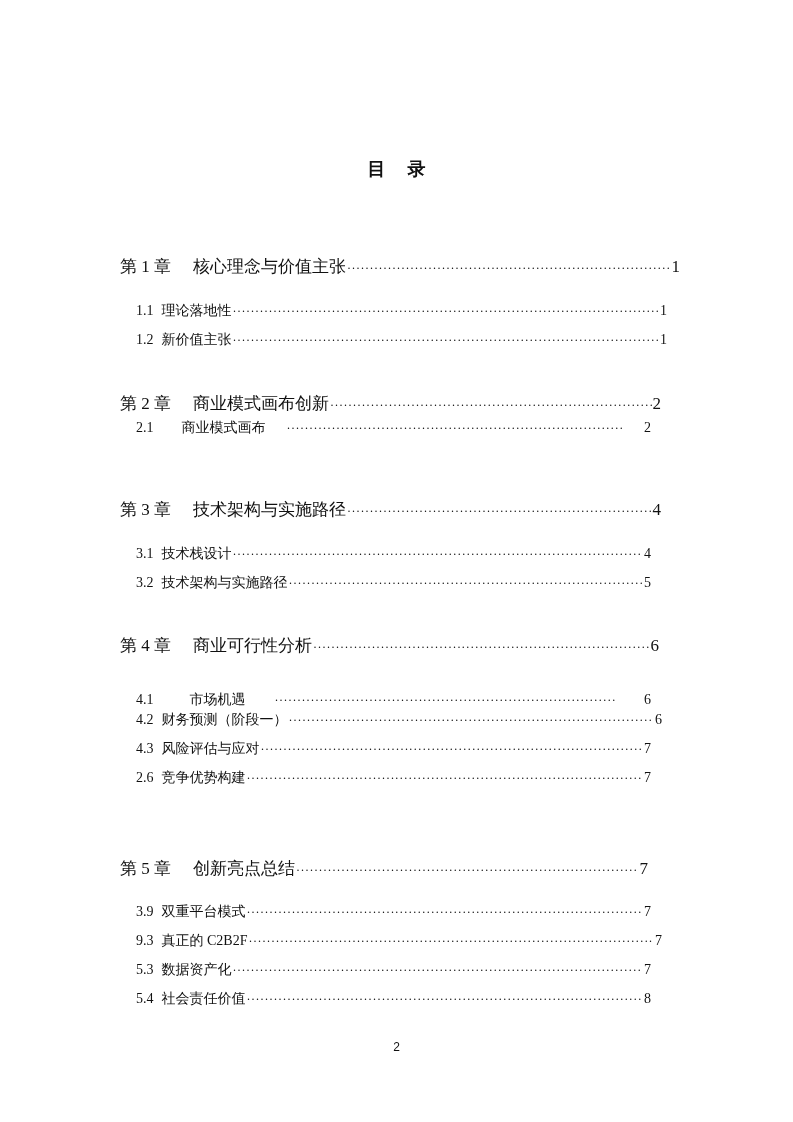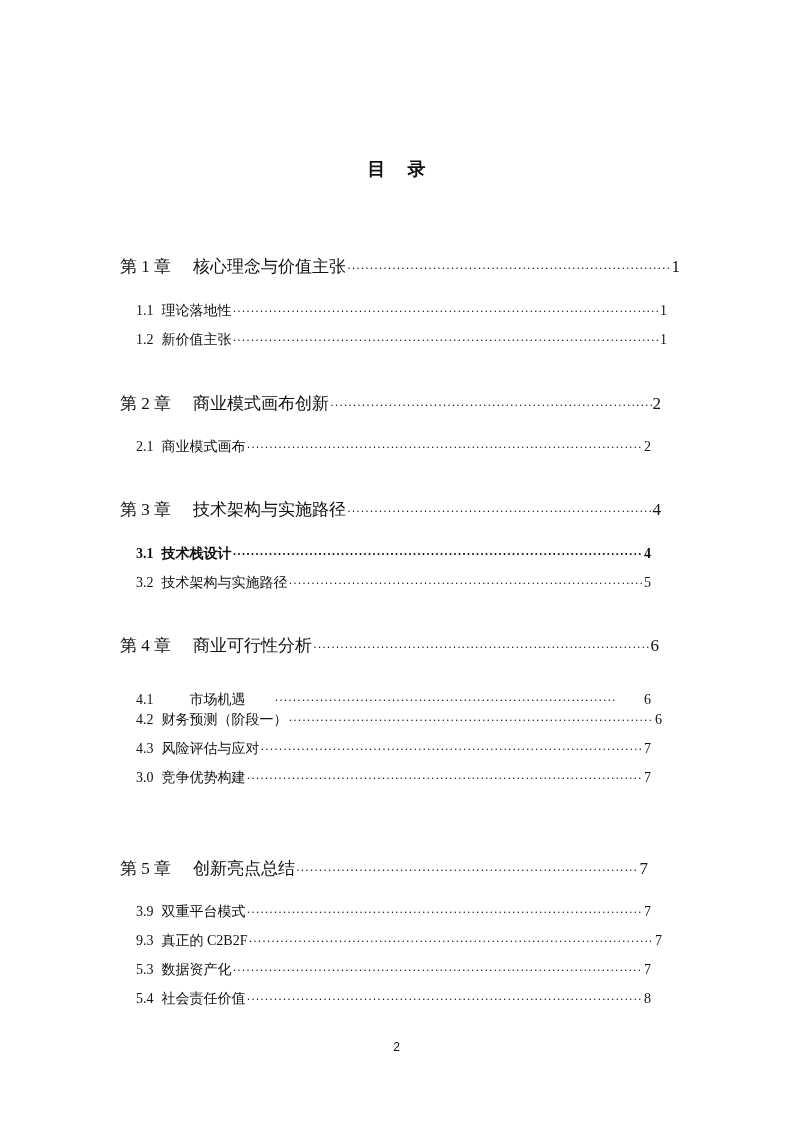--- a/index.html
+++ b/index.html
@@ -46,33 +46,33 @@
       <span class="label">新价值主张</span>
       <span class="dots"></span>
       <span class="page">1</span>
     </div>
     <div class="row chap" style="top: 392px; width: 541px;">
       <span class="num">第 2 章</span>
       <span class="label">商业模式画布创新</span>
       <span class="dots"></span>
       <span class="page">2</span>
     </div>
-    <div class="row sec" style="top: 431px; width: 515px;">
+    <div class="row sec" style="top: 412px; width: 515px; gap: 20px;">
       <span class="num">2.1</span>
       <span class="label">商业模式画布</span>
       <span class="dots"></span>
       <span class="page">2</span>
     </div>
     <div class="row chap" style="top: 498px; width: 541px;">
       <span class="num">第 3 章</span>
       <span class="label">技术架构与实施路径</span>
       <span class="dots"></span>
       <span class="page">4</span>
     </div>
-    <div class="row sec" style="top: 538px; width: 515px; font-weight: bold;">
+    <div class="row sec" style="top: 538px; width: 515px;">
       <span class="num">3.1</span>
       <span class="label">技术栈设计</span>
       <span class="dots"></span>
       <span class="page">4</span>
     </div>
     <div class="row sec" style="top: 567px; width: 515px;">
       <span class="num">3.2</span>
       <span class="label">技术架构与实施路径</span>
       <span class="dots"></span>
       <span class="page">5</span>
@@ -95,21 +95,21 @@
       <span class="dots"></span>
       <span class="page">6</span>
     </div>
     <div class="row sec" style="top: 733px; width: 515px;">
       <span class="num">4.3</span>
       <span class="label">风险评估与应对</span>
       <span class="dots"></span>
       <span class="page">7</span>
     </div>
     <div class="row sec" style="top: 762px; width: 515px;">
-      <span class="num">3.0</span>
+      <span class="num">2.6</span>
       <span class="label">竞争优势构建</span>
       <span class="dots"></span>
       <span class="page">7</span>
     </div>
     <div class="row chap" style="top: 857px; width: 528px;">
       <span class="num">第 5 章</span>
       <span class="label">创新亮点总结</span>
       <span class="dots"></span>
       <span class="page">7</span>
     </div>

